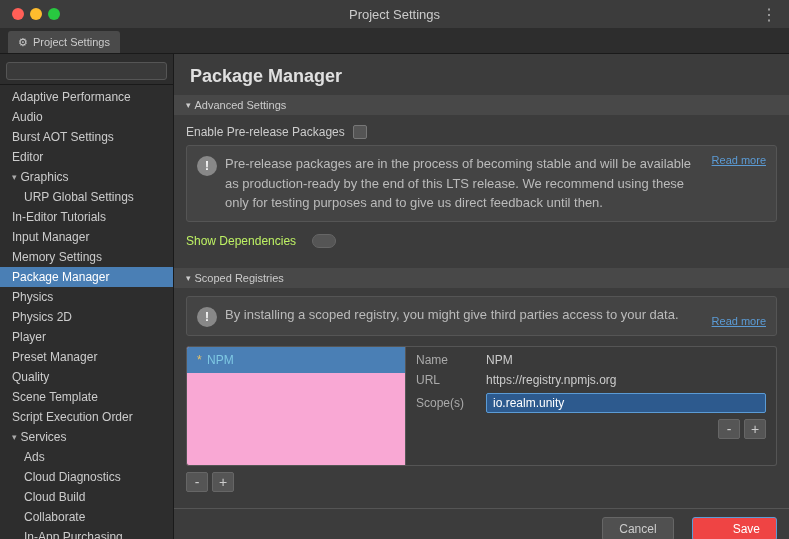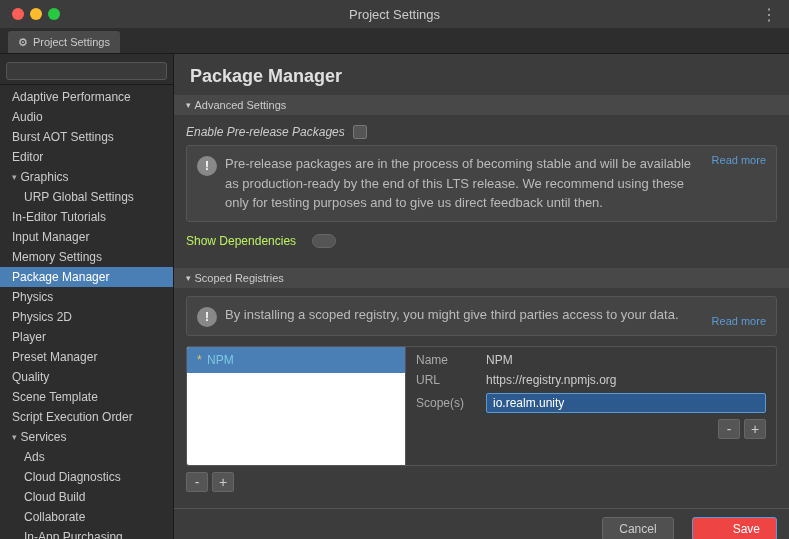--- a/index.html
+++ b/index.html
@@ -166,21 +166,20 @@
     }
 
     
     .row-item {
       display: flex;
       align-items: center;
       gap: 8px;
       padding: 2px 0 6px 0;
       color: #ccc;
       font-size: 12px;
-      font-style: italic;
     }
     .checkbox-square {
       width: 14px;
       height: 14px;
       background: #555;
       border: 1px solid #777;
       border-radius: 2px;
       flex-shrink: 0;
     }
 
@@ -212,20 +211,21 @@
     .info-text {
       color: #bbb;
       font-size: 13px;
       line-height: 1.5;
       flex: 1;
     }
     .read-more {
       color: #5b9bd5;
       font-size: 11px;
       cursor: pointer;
+      text-decoration: underline;
       white-space: nowrap;
       align-self: flex-start;
     }
 
     
     .show-dep-row {
       display: flex;
       align-items: center;
       gap: 16px;
       padding: 4px 0;
@@ -256,21 +256,21 @@
     
     .registry-layout {
       display: flex;
       gap: 0;
       min-height: 120px;
     }
     .registry-list {
       width: 220px;
       border: 1px solid #555;
       border-radius: 3px 0 0 3px;
-      background: #ffffff;
+      background: #f9a8d4;
       overflow-y: auto;
     }
     .registry-item {
       padding: 6px 10px;
       color: #7ec8e3;
       font-size: 12px;
       cursor: pointer;
       background: #4a7fb5;
     }
     .registry-item .asterisk { color: #e8c46a; margin-right: 2px; }

